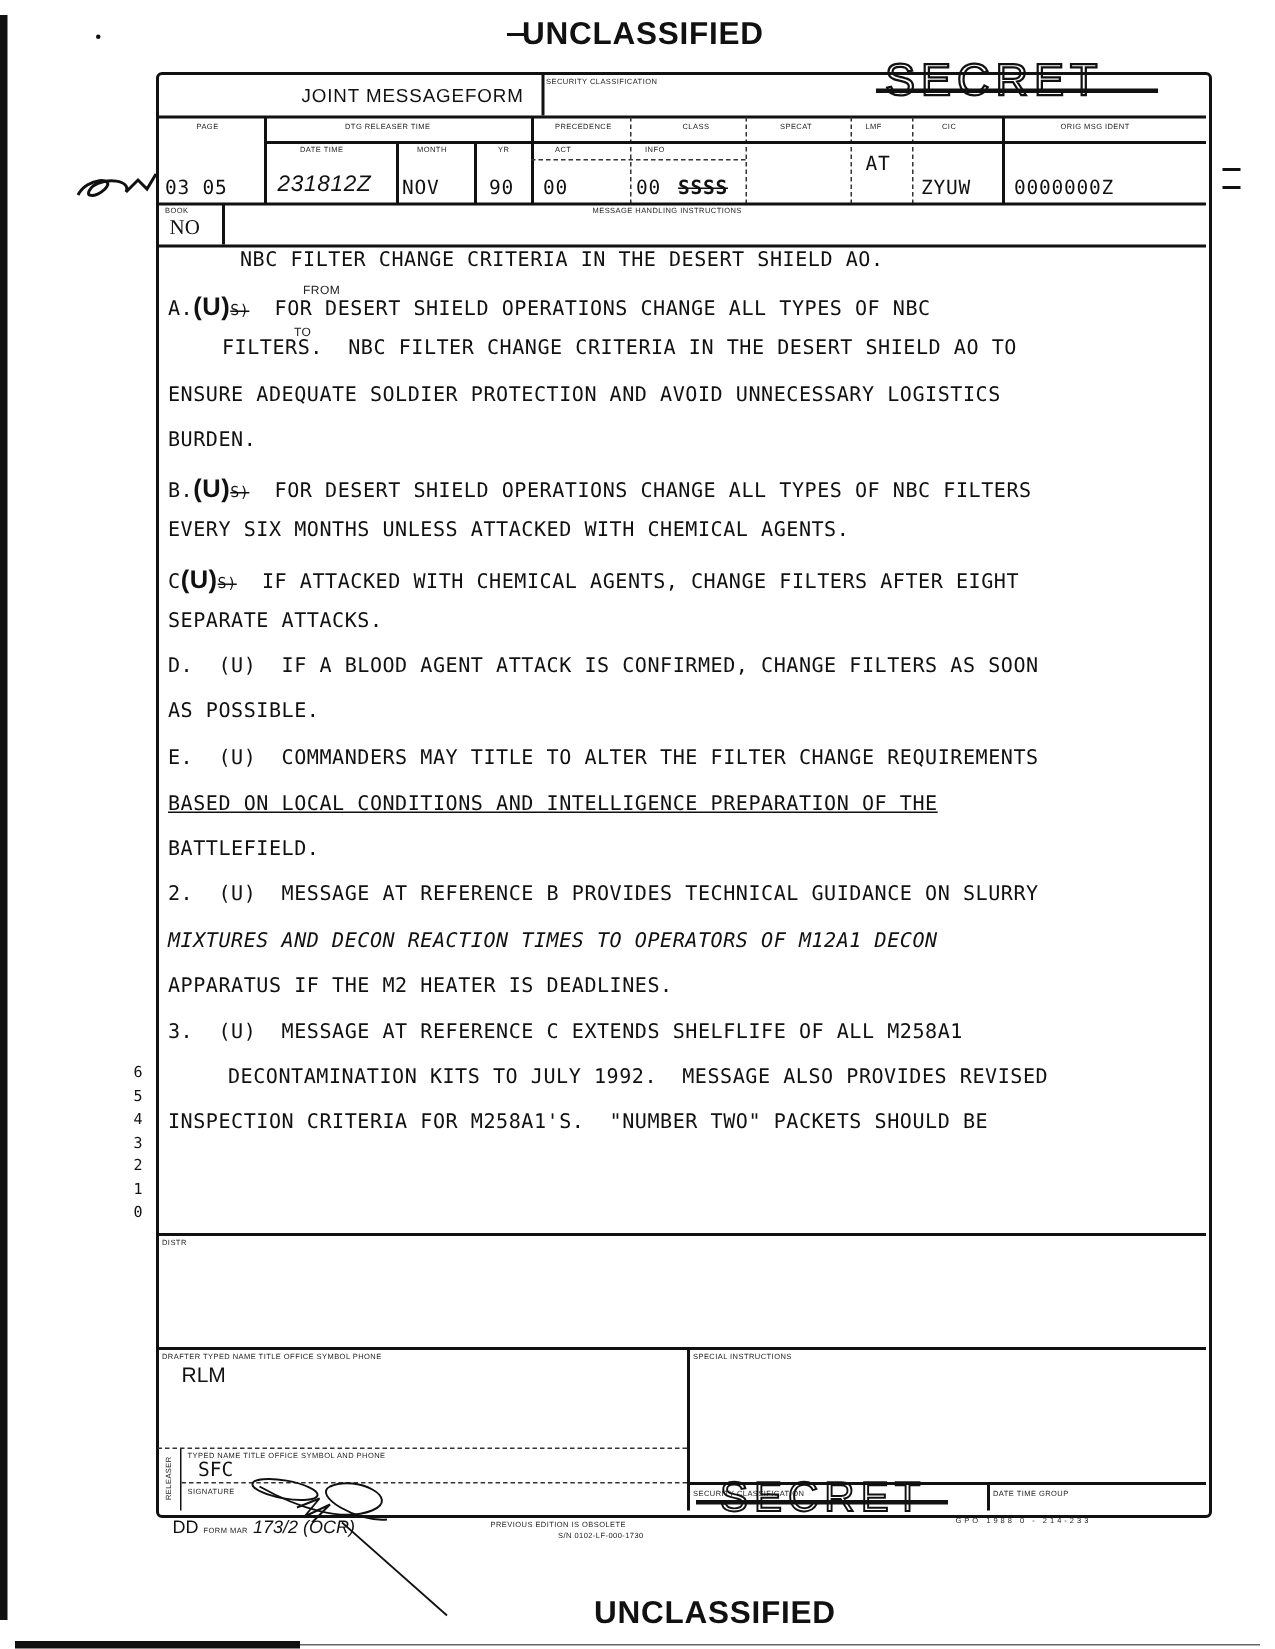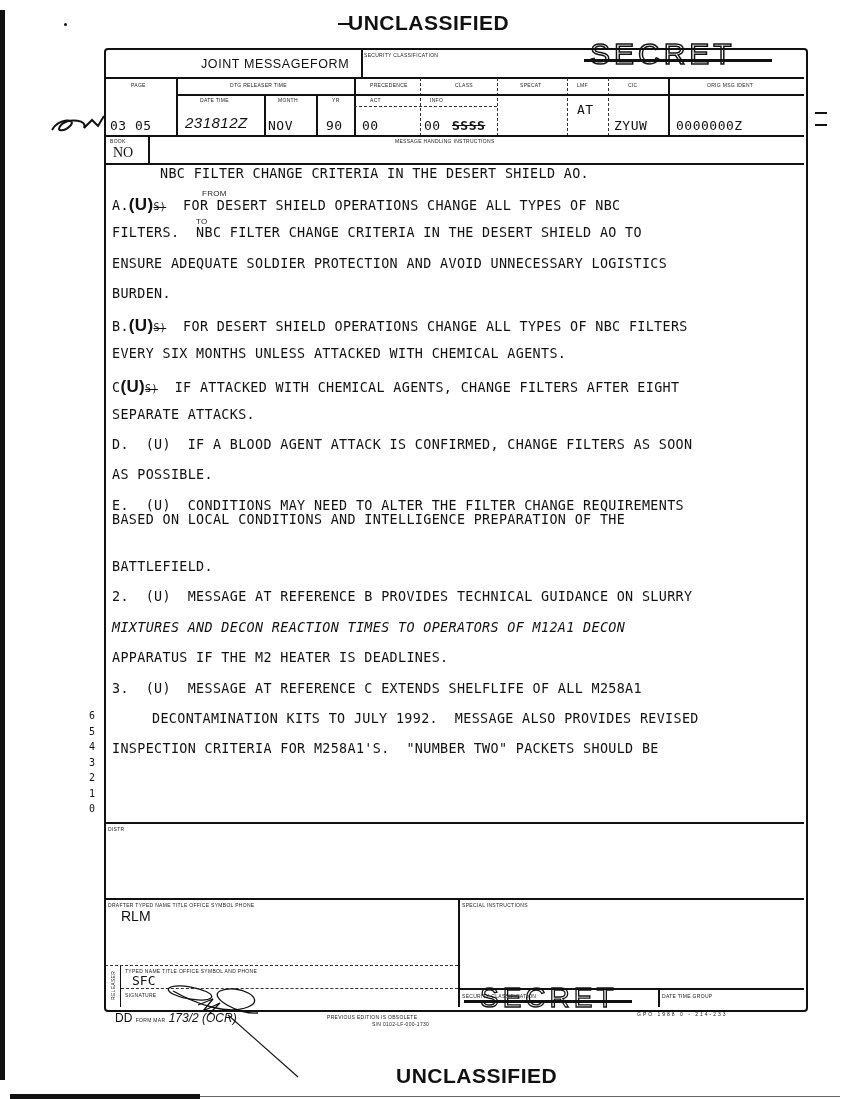--- a/index.html
+++ b/index.html
@@ -89,31 +89,31 @@
 <div class="abs lbl" style="left:110px;top:138px;">BOOK</div>
 <div class="abs" style="left:113px;top:145px;font-family:'Liberation Serif',serif;font-size:14px;">NO</div>
 <div class="vline" style="left:148px;top:136px;height:27px;"></div>
 <div class="abs lbl" style="left:395px;top:138px;">MESSAGE HANDLING INSTRUCTIONS</div>
 
 <div class="hline" style="left:105px;top:163px;width:699px;"></div>
 
 <div id="body-lines">
     <div class="body-line" style="top: 166px; padding-left: 48px;"><span>NBC FILTER CHANGE CRITERIA IN THE DESERT SHIELD AO.</span></div>
     <div class="body-line" style="top: 195px;"><span>A.</span><span class="ubig">(U)</span><span class="strike" style="font-size: 10px;">S)</span><span>  FOR DESERT SHIELD OPERATIONS CHANGE ALL TYPES OF NBC</span></div>
-    <div class="body-line" style="top: 225px;"><span>FILTERS.  NBC FILTER CHANGE CRITERIA IN THE DESERT SHIELD AO TO</span></div>
+    <div class="body-line" style="top: 225px; margin-left: 36px;"><span>FILTERS.  NBC FILTER CHANGE CRITERIA IN THE DESERT SHIELD AO TO</span></div>
     <div class="body-line" style="top: 256px;"><span>ENSURE ADEQUATE SOLDIER PROTECTION AND AVOID UNNECESSARY LOGISTICS</span></div>
     <div class="body-line" style="top: 286px;"><span>BURDEN.</span></div>
     <div class="body-line" style="top: 316px;"><span>B.</span><span class="ubig">(U)</span><span class="strike" style="font-size: 10px;">S)</span><span>  FOR DESERT SHIELD OPERATIONS CHANGE ALL TYPES OF NBC FILTERS</span></div>
     <div class="body-line" style="top: 346px;"><span>EVERY SIX MONTHS UNLESS ATTACKED WITH CHEMICAL AGENTS.</span></div>
     <div class="body-line" style="top: 377px;"><span>C</span><span class="ubig">(U)</span><span class="strike" style="font-size: 10px;">S)</span><span>  IF ATTACKED WITH CHEMICAL AGENTS, CHANGE FILTERS AFTER EIGHT</span></div>
     <div class="body-line" style="top: 407px;"><span>SEPARATE ATTACKS.</span></div>
     <div class="body-line" style="top: 437px;"><span>D.  (U)  IF A BLOOD AGENT ATTACK IS CONFIRMED, CHANGE FILTERS AS SOON</span></div>
     <div class="body-line" style="top: 467px;"><span>AS POSSIBLE.</span></div>
-    <div class="body-line" style="top: 498px;"><span>E.  (U)  CONDITIONS MAY NEED TO ALTER THE FILTER CHANGE REQUIREMENTS</span></div>
-    <div class="body-line" style="top: 512px;"><span>BASED ON LOCAL CONDITIONS AND INTELLIGENCE PREPARATION OF THE</span></div>
+    <div class="body-line" style="top: 498px;"><span>E.  (U)  COMMANDERS MAY TITLE TO ALTER THE FILTER CHANGE REQUIREMENTS</span></div>
+    <div class="body-line" style="top: 529px; text-decoration: underline;"><span>BASED ON LOCAL CONDITIONS AND INTELLIGENCE PREPARATION OF THE</span></div>
     <div class="body-line" style="top: 559px;"><span>BATTLEFIELD.</span></div>
     <div class="body-line" style="top: 589px;"><span>2.  (U)  MESSAGE AT REFERENCE B PROVIDES TECHNICAL GUIDANCE ON SLURRY</span></div>
     <div class="body-line" style="top: 620px; font-style: italic;"><span>MIXTURES AND DECON REACTION TIMES TO OPERATORS OF M12A1 DECON</span></div>
     <div class="body-line" style="top: 650px;"><span>APPARATUS IF THE M2 HEATER IS DEADLINES.</span></div>
     <div class="body-line" style="top: 681px;"><span>3.  (U)  MESSAGE AT REFERENCE C EXTENDS SHELFLIFE OF ALL M258A1</span></div>
     <div class="body-line" style="top: 711px; padding-left: 40px;"><span>DECONTAMINATION KITS TO JULY 1992.  MESSAGE ALSO PROVIDES REVISED</span></div>
     <div class="body-line" style="top: 741px;"><span>INSPECTION CRITERIA FOR M258A1'S.  "NUMBER TWO" PACKETS SHOULD BE</span></div>
   </div>
 <div class="abs lbl" style="left:202px;top:189px;font-size:8px;">FROM</div>
 <div class="abs lbl" style="left:196px;top:217px;font-size:8px;">TO</div>

